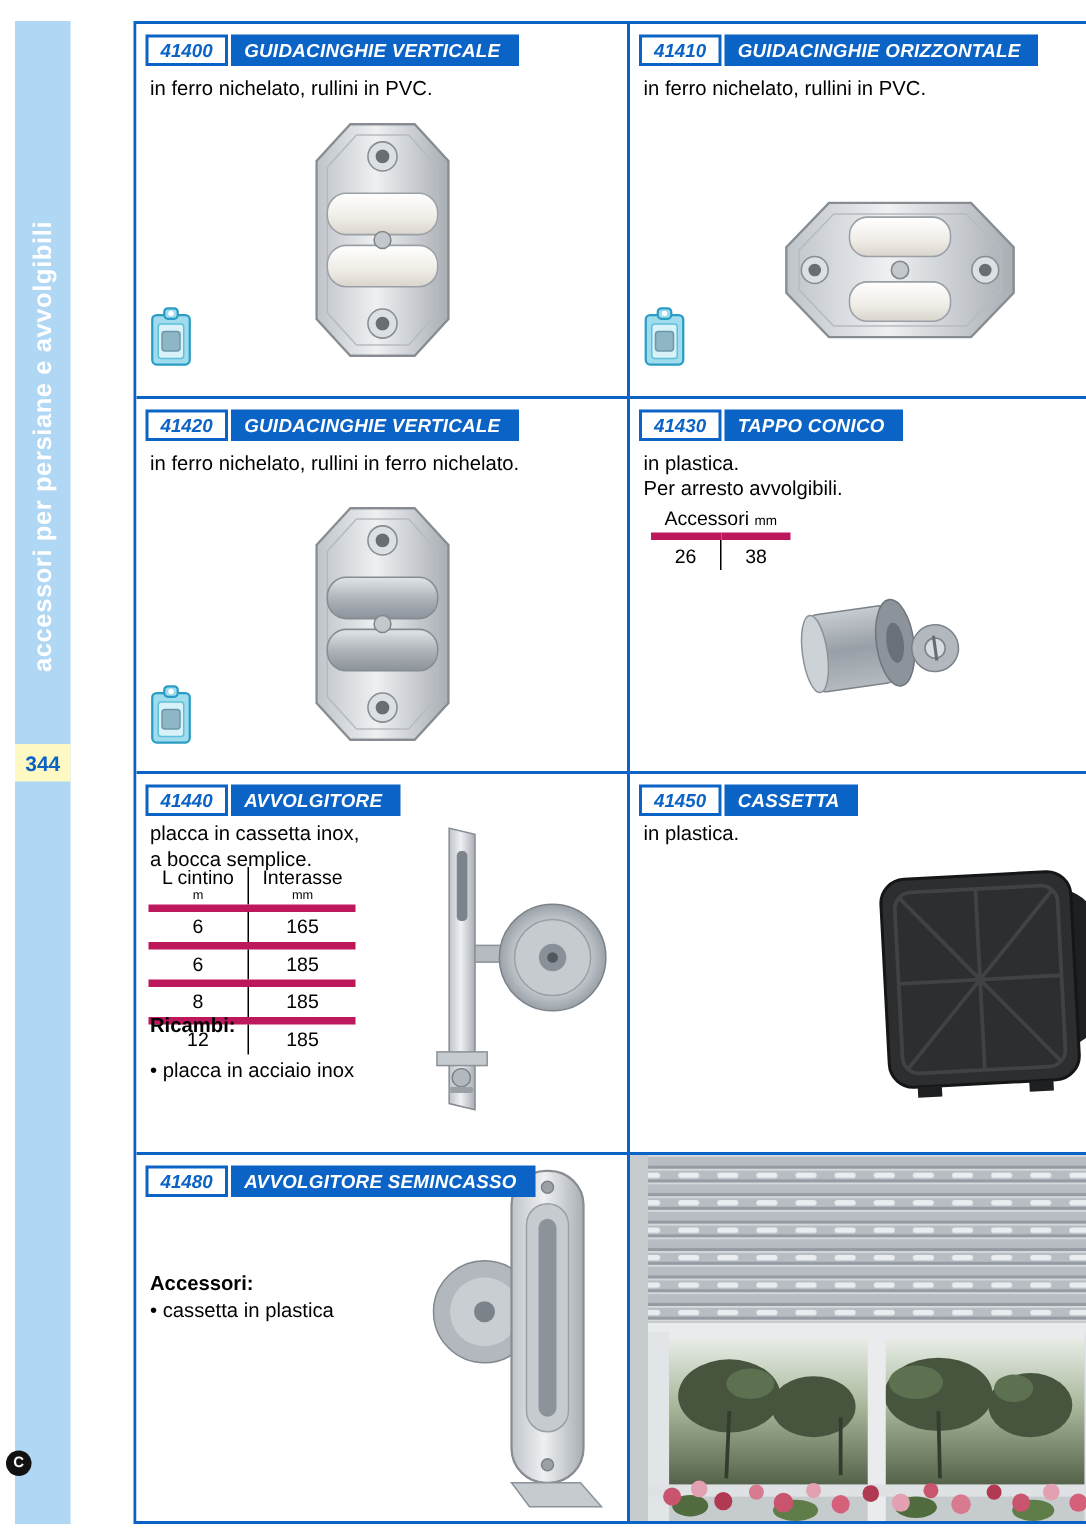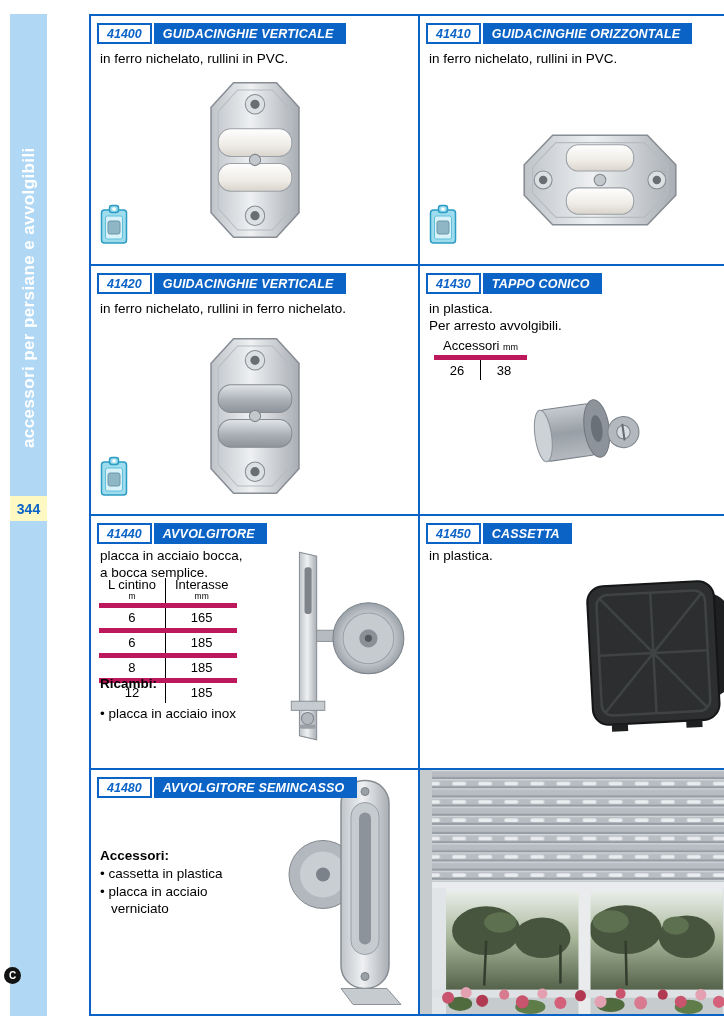--- a/index.html
+++ b/index.html
@@ -235,21 +235,21 @@
         </g>
       </svg>
     </div>
 
     <div class="cell">
       <div class="cell-header">
         <span class="code-box">41440</span>
         <span class="title-bar">AVVOLGITORE</span>
       </div>
       <div class="desc" style="top:31px">
-        <div>placca in acciaio bocca,</div>
+        <div>placca in cassetta inox,</div>
         <div>a bocca semplice.</div>
       </div>
       <table class="spec-table" style="left:8px;top:62px">
         <thead>
           <tr>
             <th>
               <span class="th-main">L cintino</span>
               <span class="unit">m</span>
             </th>
             <th class="sep">
@@ -314,21 +314,20 @@
     </div>
 
     <div class="cell last-row">
       <div class="cell-header">
         <span class="code-box">41480</span>
         <span class="title-bar">AVVOLGITORE SEMINCASSO</span>
       </div>
       <div class="section-label" style="top:78px">Accessori:</div>
       <div class="bullet-list w-narrow" style="top:95px">
         <div>• cassetta in plastica</div>
-        <div>• placca in acciaio verniciato</div>
       </div>
       <svg class="art" style="left:196px;top:4px;width:128px;height:236px" viewBox="0 0 128 235">
         <circle cx="36" cy="100" r="34" fill="#b2b8be" stroke="#82888e"></circle>
         <circle cx="36" cy="100" r="23" fill="#c9ced2"></circle>
         <circle cx="36" cy="100" r="7" fill="#7c828a"></circle>
         <rect x="54" y="6" width="48" height="208" rx="23" fill="url(#gMet)" stroke="#878d93" stroke-width="1.5"></rect>
         <rect x="64" y="28" width="28" height="152" rx="14" fill="#c6cbd0" stroke="#9aa0a6"></rect>
         <rect x="72" y="38" width="12" height="132" rx="6" fill="#8d939b"></rect>
         <circle cx="78" cy="17" r="4" fill="#9aa0a6" stroke="#7c828a"></circle>
         <circle cx="78" cy="202" r="4" fill="#9aa0a6" stroke="#7c828a"></circle>

